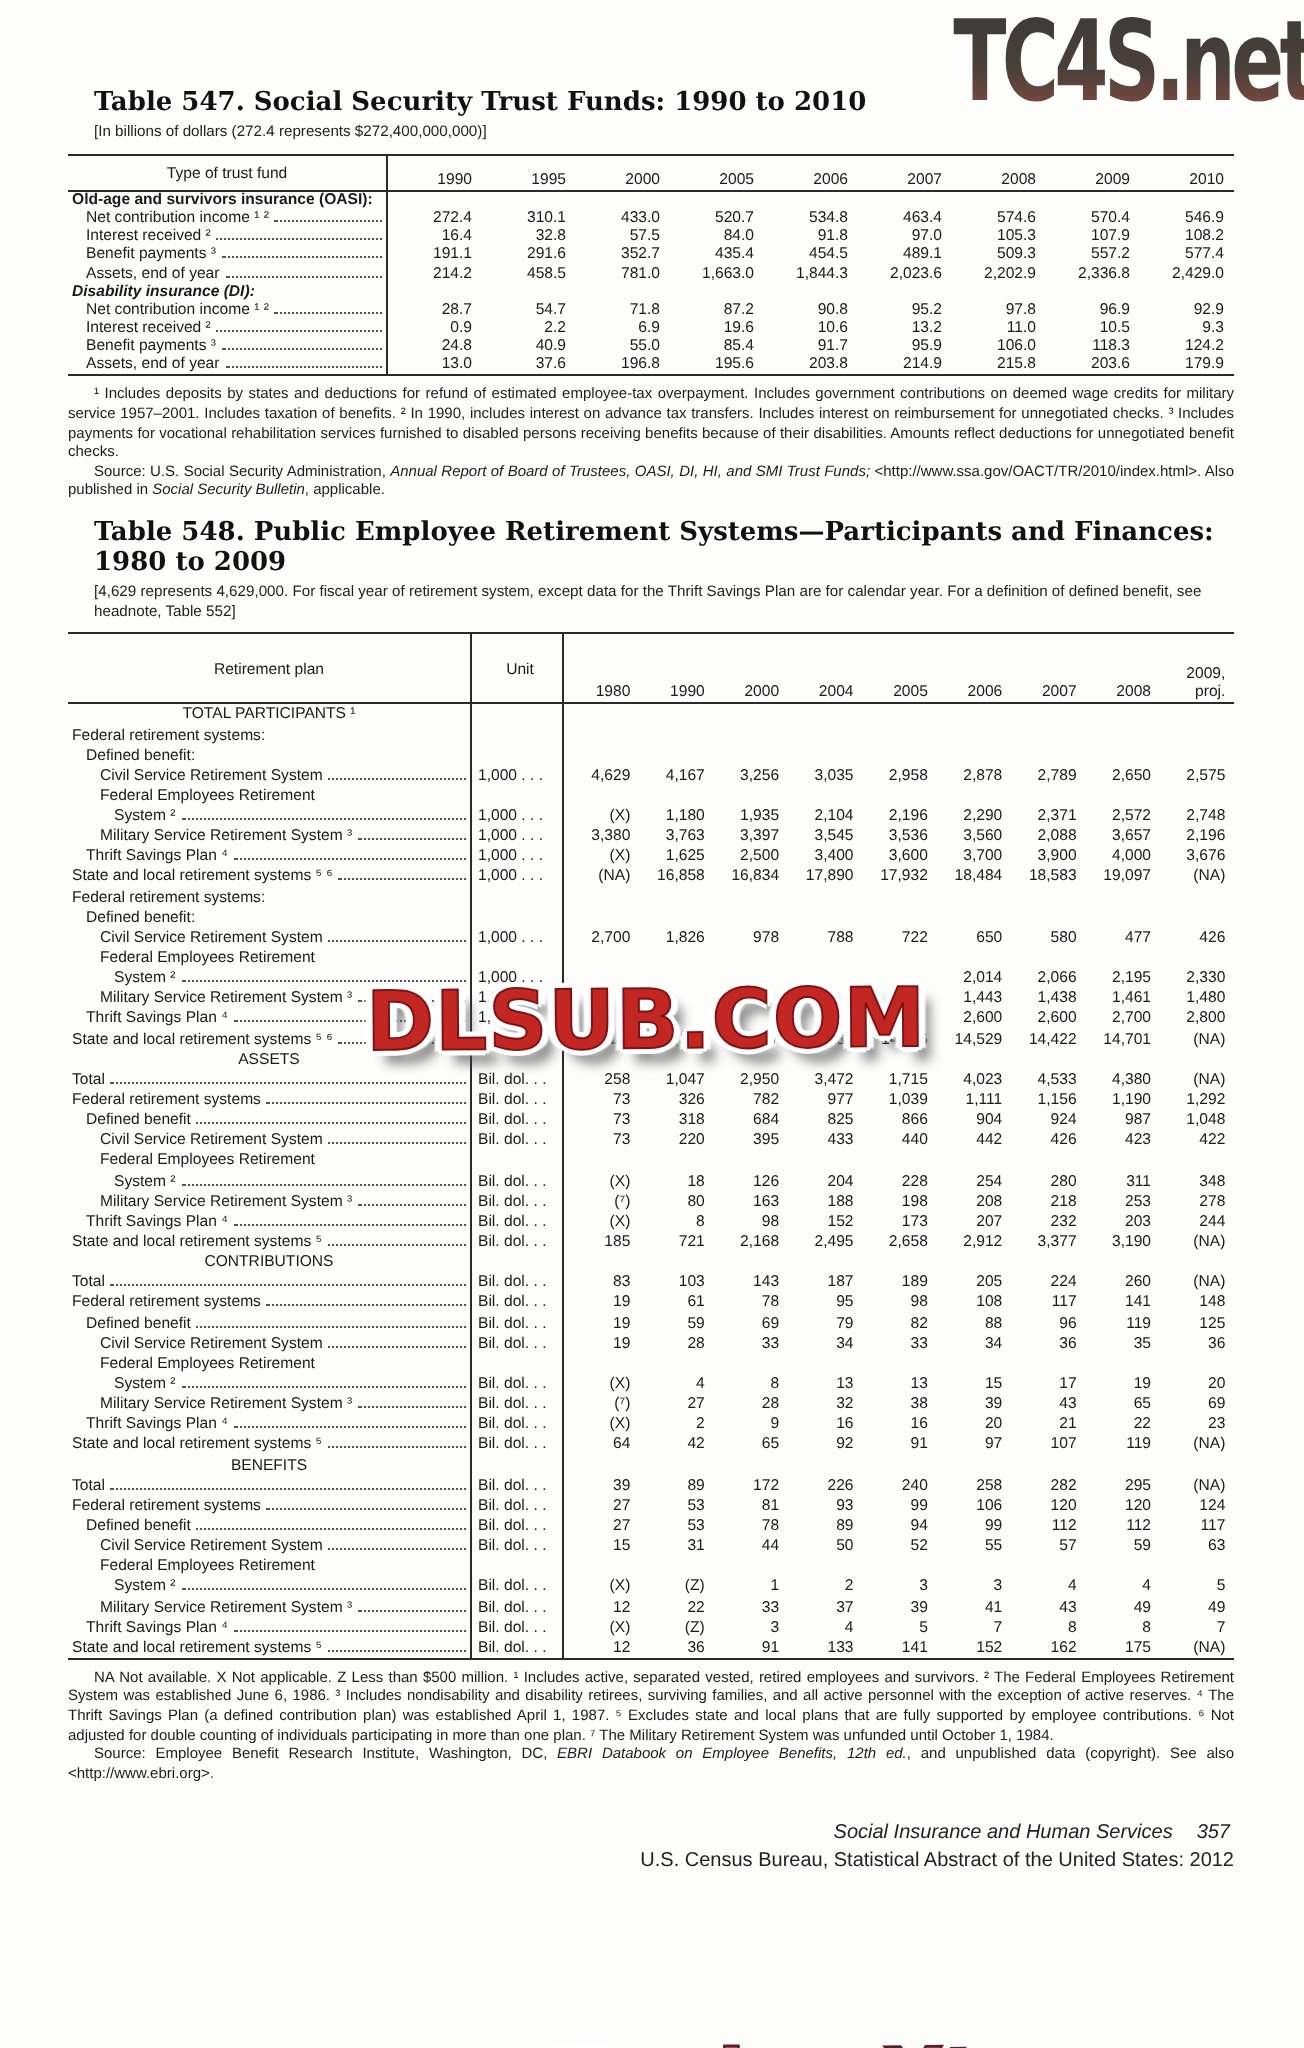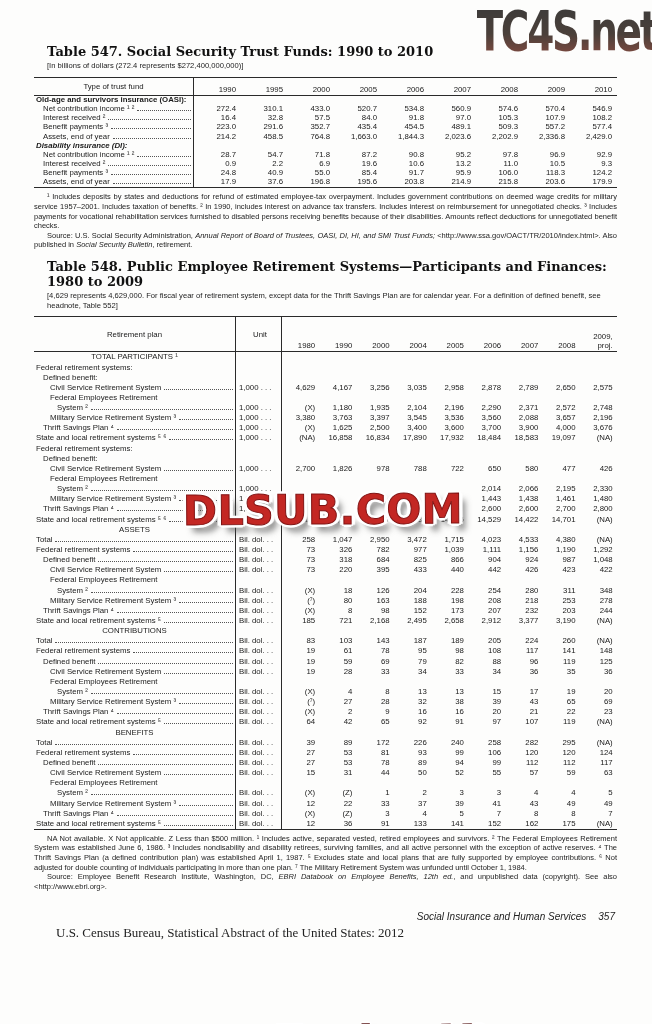--- a/index.html
+++ b/index.html
@@ -36,21 +36,21 @@
   #t548 .num{padding-right:4px;}
 
   
   .footnotes{margin-top:4px;font-size:7.5px;line-height:9.6px;text-align:justify;color:#1c1c1c;}
   .footnotes p{margin:0;text-indent:13px;}
   .it{font-style:italic;}
 
   
   .footer-right{margin-top:20px;text-align:right;font-size:10px;color:#222;padding-right:2px;font-style:italic;}
   .footer-right .pageno{margin-left:12px;}
-  .footer-left{margin-top:3px;font-size:13px;color:#222;padding-left:22px;text-align:left;font-family:Liberation Serif, serif;}
+  .footer-left{margin-top:3px;font-size:10px;color:#222;padding-left:22px;text-align:right;}
 
   
   .wm{position:absolute;font-family:"DejaVu Sans",sans-serif;font-weight:bold;pointer-events:none;white-space:nowrap;}
   #wm-top{top:2px;right:-4px;font-size:50px;letter-spacing:-3px;line-height:52px;
           transform:scale(0.78,1.12);transform-origin:top right;color:#45403b;}
   @supports (-webkit-background-clip:text){
     #wm-top{background:linear-gradient(180deg,#3f3c3a 15%,#4a403a 55%,#7c4a40 90%,#8a5a50 100%);
             -webkit-background-clip:text;background-clip:text;color:transparent;}
   }
   .bubble{display:inline-block;position:relative;}
@@ -104,21 +104,21 @@
         <div class="trow">
           <div class="lblcell">
             <span class="lbltxt" style="padding-left: 9px;">Net contribution income ¹ ²</span>
             <span class="lead"></span>
           </div>
           <div class="num">272.4</div>
           <div class="num">310.1</div>
           <div class="num">433.0</div>
           <div class="num">520.7</div>
           <div class="num">534.8</div>
-          <div class="num">560.9</div>
+          <div class="num">463.4</div>
           <div class="num">574.6</div>
           <div class="num">570.4</div>
           <div class="num">546.9</div>
         </div>
         <div class="trow">
           <div class="lblcell">
             <span class="lbltxt" style="padding-left: 9px;">Interest received ²</span>
             <span class="lead"></span>
           </div>
           <div class="num">16.4</div>
@@ -129,38 +129,38 @@
           <div class="num">97.0</div>
           <div class="num">105.3</div>
           <div class="num">107.9</div>
           <div class="num">108.2</div>
         </div>
         <div class="trow">
           <div class="lblcell">
             <span class="lbltxt" style="padding-left: 9px;">Benefit payments ³</span>
             <span class="lead"></span>
           </div>
-          <div class="num">223.0</div>
+          <div class="num">191.1</div>
           <div class="num">291.6</div>
           <div class="num">352.7</div>
           <div class="num">435.4</div>
           <div class="num">454.5</div>
           <div class="num">489.1</div>
           <div class="num">509.3</div>
           <div class="num">557.2</div>
           <div class="num">577.4</div>
         </div>
         <div class="trow">
           <div class="lblcell">
             <span class="lbltxt" style="padding-left: 9px;">Assets, end of year</span>
             <span class="lead"></span>
           </div>
           <div class="num">214.2</div>
           <div class="num">458.5</div>
-          <div class="num">764.8</div>
+          <div class="num">781.0</div>
           <div class="num">1,663.0</div>
           <div class="num">1,844.3</div>
           <div class="num">2,023.6</div>
           <div class="num">2,202.9</div>
           <div class="num">2,336.8</div>
           <div class="num">2,429.0</div>
         </div>
         <div class="trow">
           <div class="lblcell">
             <span class="lbltxt b" style="padding-left: 2px; font-style: italic;">Disability insurance (DI):</span>
@@ -218,34 +218,34 @@
           <div class="num">95.9</div>
           <div class="num">106.0</div>
           <div class="num">118.3</div>
           <div class="num">124.2</div>
         </div>
         <div class="trow">
           <div class="lblcell">
             <span class="lbltxt" style="padding-left: 9px;">Assets, end of year</span>
             <span class="lead"></span>
           </div>
-          <div class="num">17.9</div>
+          <div class="num">13.0</div>
           <div class="num">37.6</div>
           <div class="num">196.8</div>
           <div class="num">195.6</div>
           <div class="num">203.8</div>
           <div class="num">214.9</div>
           <div class="num">215.8</div>
           <div class="num">203.6</div>
           <div class="num">179.9</div>
         </div>
       </div>
     <div class="footnotes" id="fn547">
         <p><span>¹ Includes deposits by states and deductions for refund of estimated employee-tax overpayment. Includes government contributions on deemed wage credits for military service 1957–2001. Includes taxation of benefits. ² In 1990, includes interest on advance tax transfers. Includes interest on reimbursement for unnegotiated checks. ³ Includes payments for vocational rehabilitation services furnished to disabled persons receiving benefits because of their disabilities. Amounts reflect deductions for unnegotiated benefit checks.</span></p>
-        <p><span>Source: U.S. Social Security Administration, </span><span class="it">Annual Report of Board of Trustees, OASI, DI, HI, and SMI Trust Funds;</span><span> &lt;http://www.ssa.gov/OACT/TR/2010/index.html&gt;. Also published in </span><span class="it">Social Security Bulletin</span><span>, retirement.</span></p>
+        <p><span>Source: U.S. Social Security Administration, </span><span class="it">Annual Report of Board of Trustees, OASI, DI, HI, and SMI Trust Funds;</span><span> &lt;http://www.ssa.gov/OACT/TR/2010/index.html&gt;. Also published in </span><span class="it">Social Security Bulletin</span><span>, applicable.</span></p>
       </div>
 
     <h2 class="tbl-title" id="title548">Table 548. Public Employee Retirement Systems—Participants and Finances: 1980 to 2009</h2>
     <p class="headnote">[4,629 represents 4,629,000. For fiscal year of retirement system, except data for the Thrift Savings Plan are for calendar year. For a definition of defined benefit, see headnote, Table 552]</p>
     <div class="tbl" id="t548">
         <div class="trow thead">
           <div class="lblcell">Retirement plan</div>
           <div class="unitcell">Unit</div>
           <div class="num">1980</div>
           <div class="num">1990</div>

